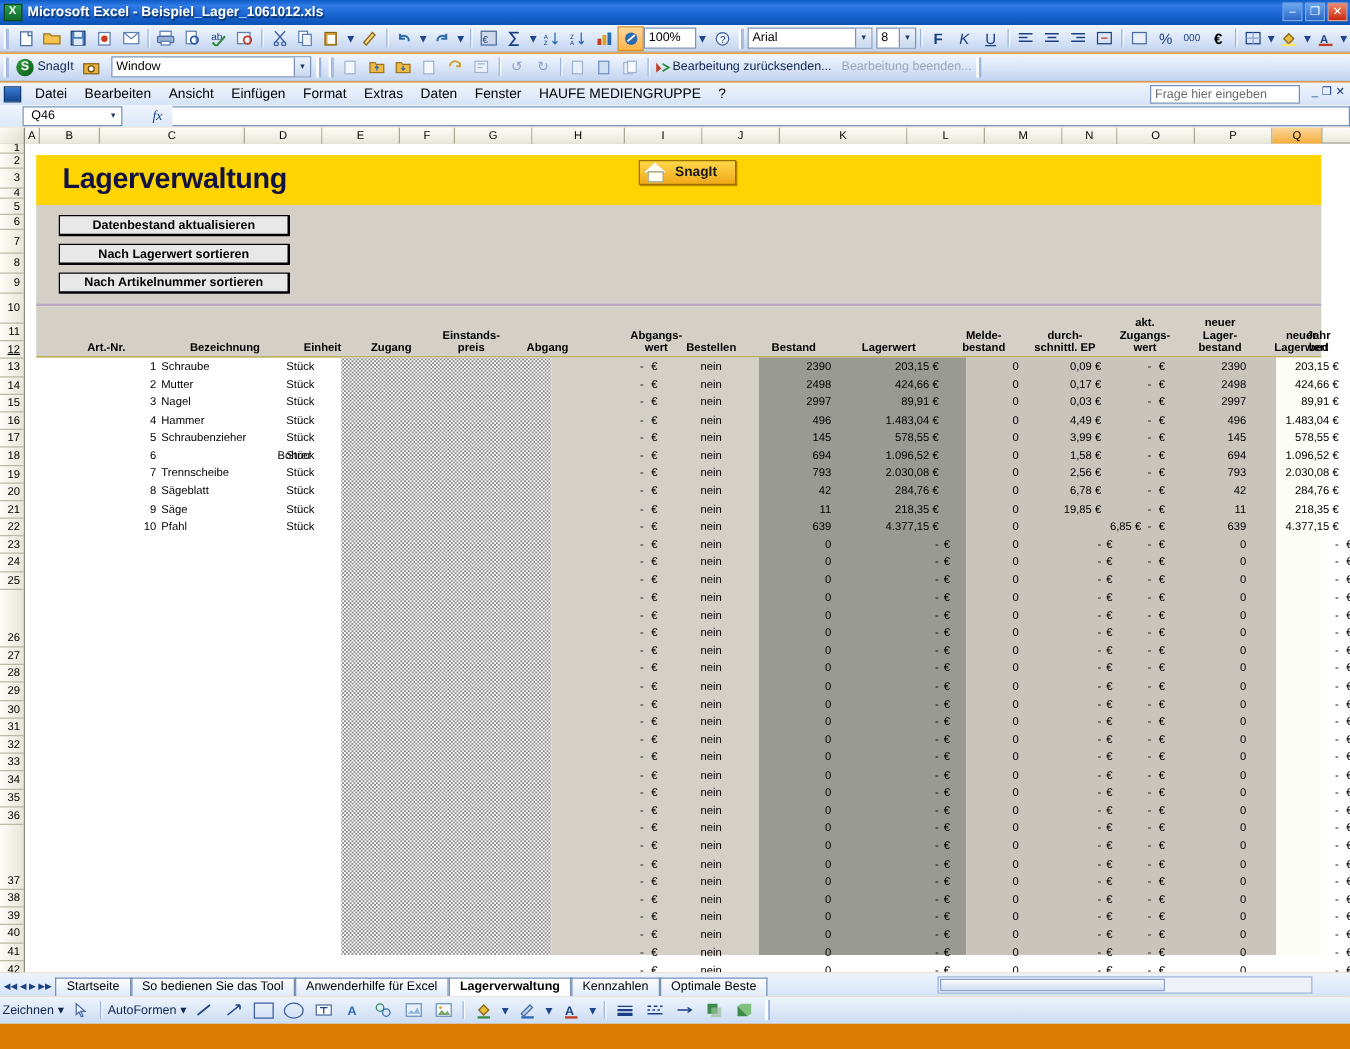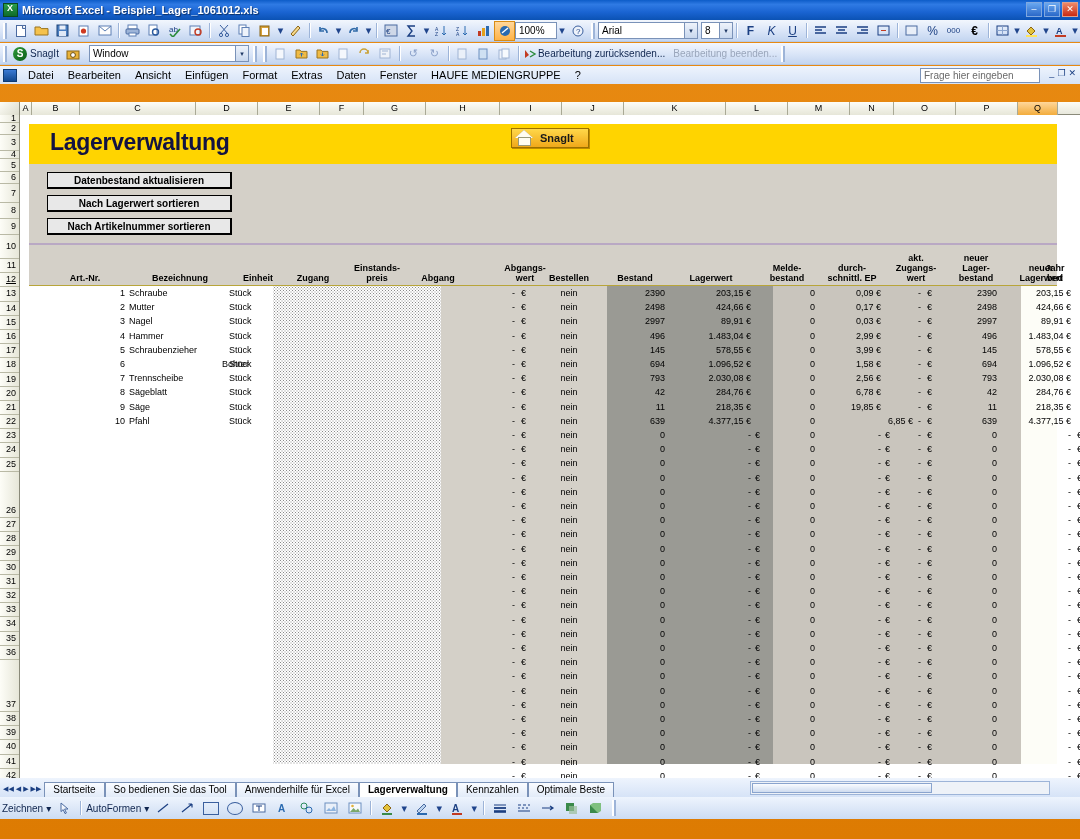--- a/index.html
+++ b/index.html
@@ -591,20 +591,28 @@
     <div class="menuitem">HAUFE MEDIENGRUPPE</div>
     <div class="menuitem">?</div>
     <div class="ask-box">Frage hier eingeben</div>
     <div class="mini-btns">
       <span>_</span>
       <span>❐</span>
       <span>✕</span>
     </div>
   </div>
 
+  <div class="formulabar">
+    <div class="namebox">
+      <span>Q46</span>
+      <span class="arw">▾</span>
+    </div>
+    <span class="fx">fx</span>
+    <div class="fml-input"></div>
+  </div>
 
   <div id="gridwrap">
     <div class="colhdr-row" id="colhdrs">
         <div style="width:20px;height:13px;background:linear-gradient(135deg,#fdfdf7,#dcdccc);border-right:1px solid #8a8a7a"></div>
         <div class="colhdr" style="width: 12px;">A</div>
         <div class="colhdr" style="width: 48px;">B</div>
         <div class="colhdr" style="width: 116px;">C</div>
         <div class="colhdr" style="width: 62px;">D</div>
         <div class="colhdr" style="width: 62px;">E</div>
         <div class="colhdr" style="width: 44px;">F</div>
@@ -807,21 +815,21 @@
             <div class="drow" style="top: 42.6px;">
               <div class="dcell ta-r" style="left: 24px; width: 72px;">4</div>
               <div class="dcell ta-l" style="left: 100px; width: 120px;">Hammer</div>
               <div class="dcell ta-l" style="left: 200px; width: 46px;">Stück</div>
               <div class="dcell ta-r" style="left: 436px; width: 50px;">-</div>
               <div class="dcell ta-l" style="left: 492px; width: 12px;">€</div>
               <div class="dcell ta-c" style="left: 512px; width: 56px;">nein</div>
               <div class="dcell ta-r" style="left: 572px; width: 64px;">496</div>
               <div class="dcell ta-r" style="left: 644px; width: 78px;">1.483,04 €</div>
               <div class="dcell ta-r" style="left: 730px; width: 56px;">0</div>
-              <div class="dcell ta-r" style="left: 790px; width: 62px;">2,99 €</div>
+              <div class="dcell ta-r" style="left: 790px; width: 62px;">4,49 €</div>
               <div class="dcell ta-r" style="left: 846px; width: 46px;">-</div>
               <div class="dcell ta-l" style="left: 898px; width: 12px;">€</div>
               <div class="dcell ta-r" style="left: 906px; width: 62px;">496</div>
               <div class="dcell ta-r" style="left: 972px; width: 70px;">1.483,04 €</div>
             </div>
             <div class="drow" style="top: 56.8px;">
               <div class="dcell ta-r" style="left: 24px; width: 72px;">5</div>
               <div class="dcell ta-l" style="left: 100px; width: 120px;">Schraubenzieher</div>
               <div class="dcell ta-l" style="left: 200px; width: 46px;">Stück</div>
               <div class="dcell ta-r" style="left: 436px; width: 50px;">-</div>

